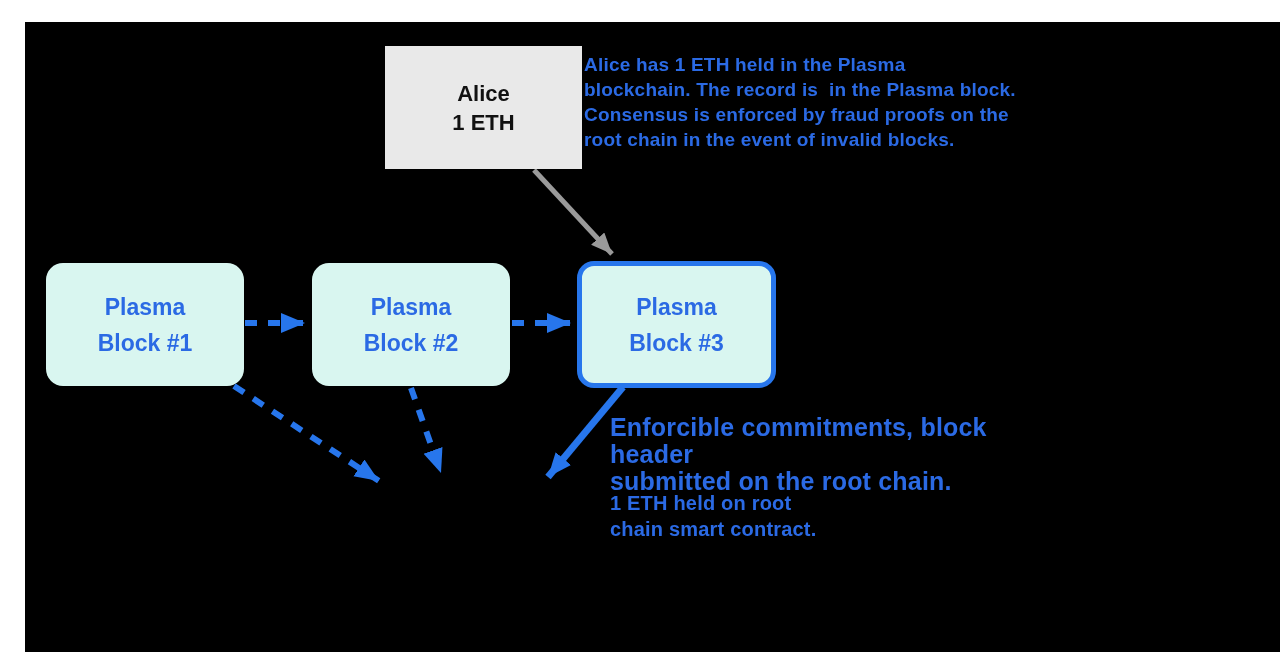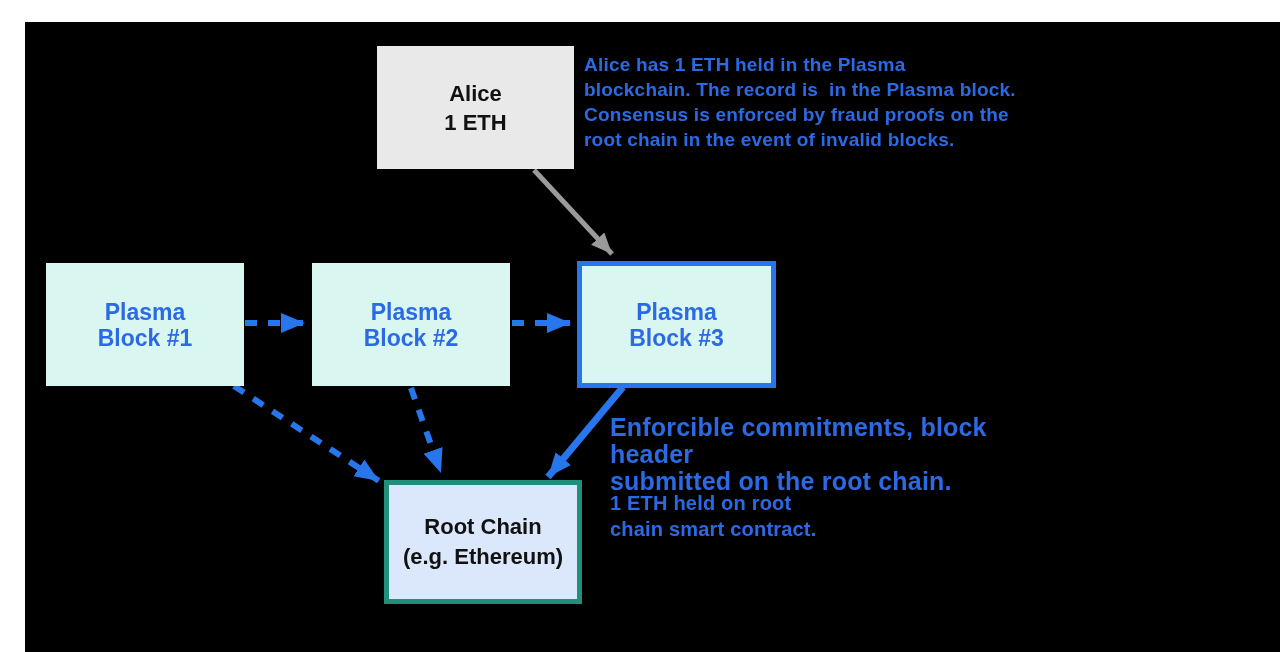--- a/index.html
+++ b/index.html
@@ -11,28 +11,28 @@
   .board {
     position:absolute; left:25px; top:22px; width:1255px; height:630px;
     background:var(--board-bg,#000);
   }
   .box {
     position:absolute; box-sizing:border-box;
     display:flex; align-items:center; justify-content:center;
     text-align:center; font-weight:bold; white-space:pre-line;
   }
   .box-alice {
-    left:377px; top:46px; width:197px; height:123px;
+    left:385px; top:46px; width:197px; height:123px;
     background:var(--alice-fill); color:var(--box-text-dark);
     font-size:22px; line-height:29px;
   }
   .box-plasma {
     background:var(--mint-fill); color:var(--blue-text);
-    font-size:23px; line-height:26px;
-    width:198px; height:123px; top:263px;
+    font-size:23px; line-height:36px;
+    width:198px; height:123px; top:263px;border-radius:17px;
   }
   .box-plasma-1 { left:46px; }
   .box-plasma-2 { left:312px; }
   .box-plasma-3 {
     left:577px; top:261px; width:199px; height:127px;
     border:5px solid var(--blue-accent);
   }
   .box-root {
     left:384px; top:480px; width:198px; height:124px;
     background:var(--root-fill); border:5px solid var(--teal-accent);
@@ -88,22 +88,20 @@
 
   <div class="box box-plasma box-plasma-1">Plasma
 Block #1</div>
 
   <div class="box box-plasma box-plasma-2">Plasma
 Block #2</div>
 
   <div class="box box-plasma box-plasma-3">Plasma
 Block #3</div>
 
-  <div class="box box-root">Root Chain
-(e.g. Ethereum)</div>
 
   <div class="note note-alice">Alice has 1 ETH held in the Plasma
 blockchain. The record is  in the Plasma block.
 Consensus is enforced by fraud proofs on the
 root chain in the event of invalid blocks.</div>
 
   <div class="note note-commit">Enforcible commitments, block header
 submitted on the root chain.</div>
 
   <div class="note note-eth">1 ETH held on root

